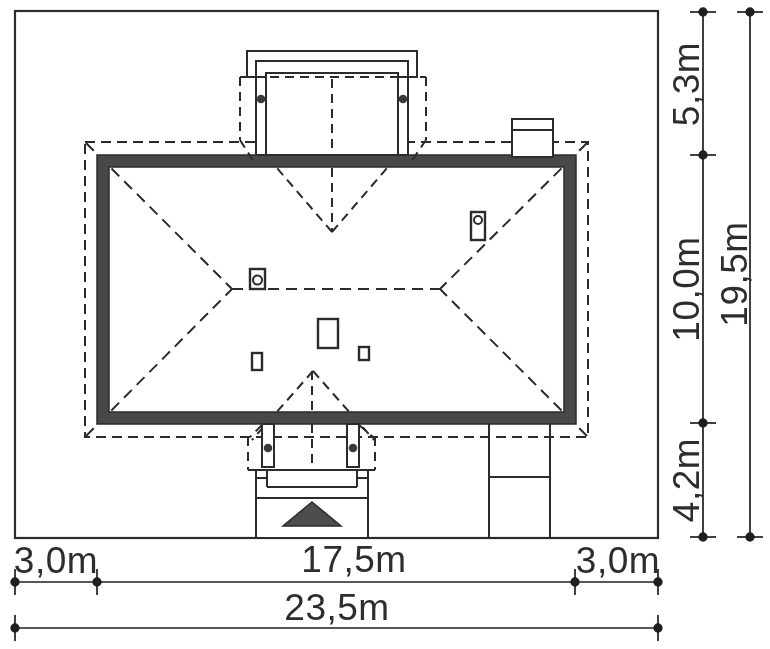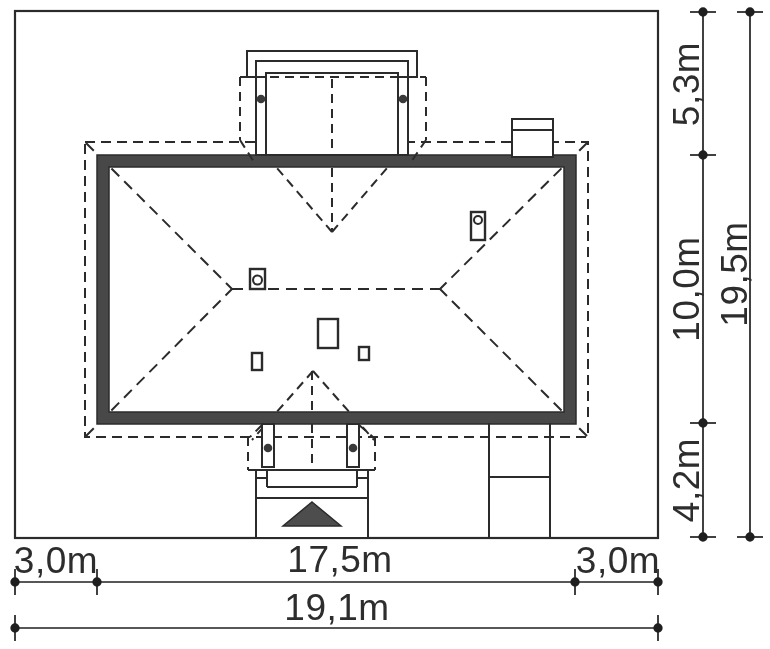--- a/index.html
+++ b/index.html
@@ -150,20 +150,20 @@
 
     <line x1="750" y1="12" x2="750" y2="537"></line>
     <line x1="737" y1="12" x2="763" y2="12"></line>
     <line x1="737" y1="537" x2="763" y2="537"></line>
     <circle cx="750" cy="12" r="3.8"></circle>
         <circle cx="750" cy="537" r="3.8"></circle>
   </g>
 </svg>
 
   <div class="dim h" style="left:56px;top:560px">3,0m</div>
-  <div class="dim h" style="left:340px;top:559px">17,5m</div>
+  <div class="dim h" style="left:354px;top:559px">17,5m</div>
   <div class="dim h" style="left:618px;top:560px">3,0m</div>
-  <div class="dim h" style="left:337px;top:607px">19,1m</div>
+  <div class="dim h" style="left:337px;top:607px">23,5m</div>
   <div class="dim v" style="left:686px;top:84px">5,3m</div>
   <div class="dim v" style="left:686px;top:289px">10,0m</div>
   <div class="dim v" style="left:686px;top:480px">4,2m</div>
   <div class="dim v" style="left:734px;top:274px">19,5m</div>
 </div>
 
 </body></html>

